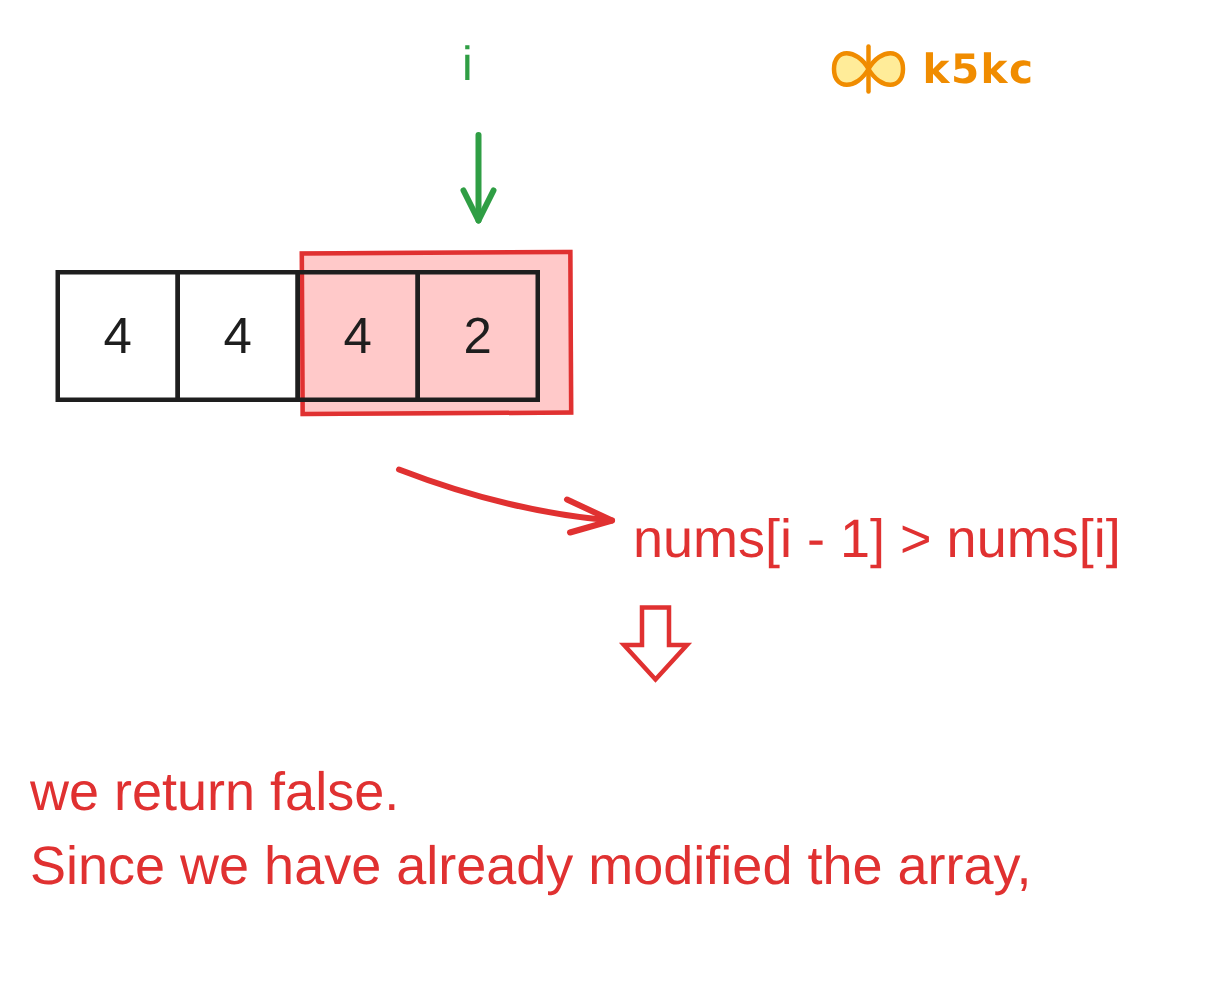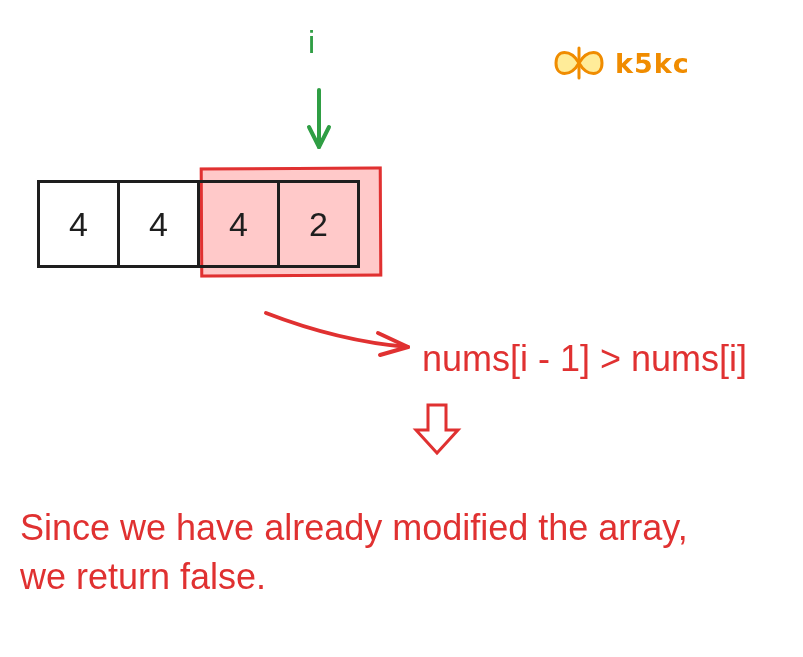--- a/index.html
+++ b/index.html
@@ -1,19 +1,19 @@
 <!DOCTYPE html>
 <html><head>
 <meta charset="utf-8">
 <style>
   html, body { margin: 0; padding: 0; background: #ffffff; }
   body { width: 803px; height: 657px; position: relative; overflow: hidden; font-family: "Liberation Sans", sans-serif; }
   .abs { position: absolute; }
   .pointer-label { left: 308px; top: 24px; font-size: 32px; color: #2f9e44; }
-  .logo { left: 553px; top: 46px; display: flex; align-items: center; gap: 10px; }
+  .logo { left: 553px; top: 29px; display: flex; align-items: center; gap: 10px; }
   .logo-text { font-family: "DejaVu Sans", sans-serif; font-size: 27px; color: #f08c00; font-weight: bold; letter-spacing: 1px; }
   .highlight { left: 200px; top: 167px; width: 182px; height: 110px; background: #ffc9c9; border: 3px solid #e03131; box-sizing: border-box; transform: rotate(-0.3deg); }
   .array { left: 37px; top: 180px; display: flex; }
   .cell { width: 83px; height: 88px; box-sizing: border-box; border: 3px solid #1e1e1e; margin-left: -3px; display: flex; align-items: center; justify-content: center; font-size: 34px; color: #1e1e1e; background: transparent; }
   .cell:first-child { margin-left: 0; }
   .condition { left: 422px; top: 322px; font-size: 36px; color: #e03131; margin-top: 16px; }
   .conclusion { left: 20px; top: 503px; font-size: 36px; color: #e03131; line-height: 49px; width: 780px; }
 </style>
 </head>
 <body>
@@ -47,15 +47,15 @@
   <path d="M118 28 L148 42 L120 50" stroke="#e03131" stroke-width="4" stroke-linecap="round" stroke-linejoin="round" fill="none"></path>
 </svg>
 
 <div class="abs condition">nums[i - 1] &gt; nums[i]</div>
 
 <svg class="abs" style="left:412px;top:402px" width="52" height="56">
   <path d="M16 3 L34 3 L34 28 L46 28 L25 51 L4 28 L16 28 Z" stroke="#e03131" stroke-width="3" fill="#ffffff" stroke-linejoin="miter"></path>
 </svg>
 
 <div class="abs conclusion">
+  <div>we return false.</div>
   <div>Since we have already modified the array,</div>
-  <div>we return false.</div>
 </div>
 
 </body></html>

